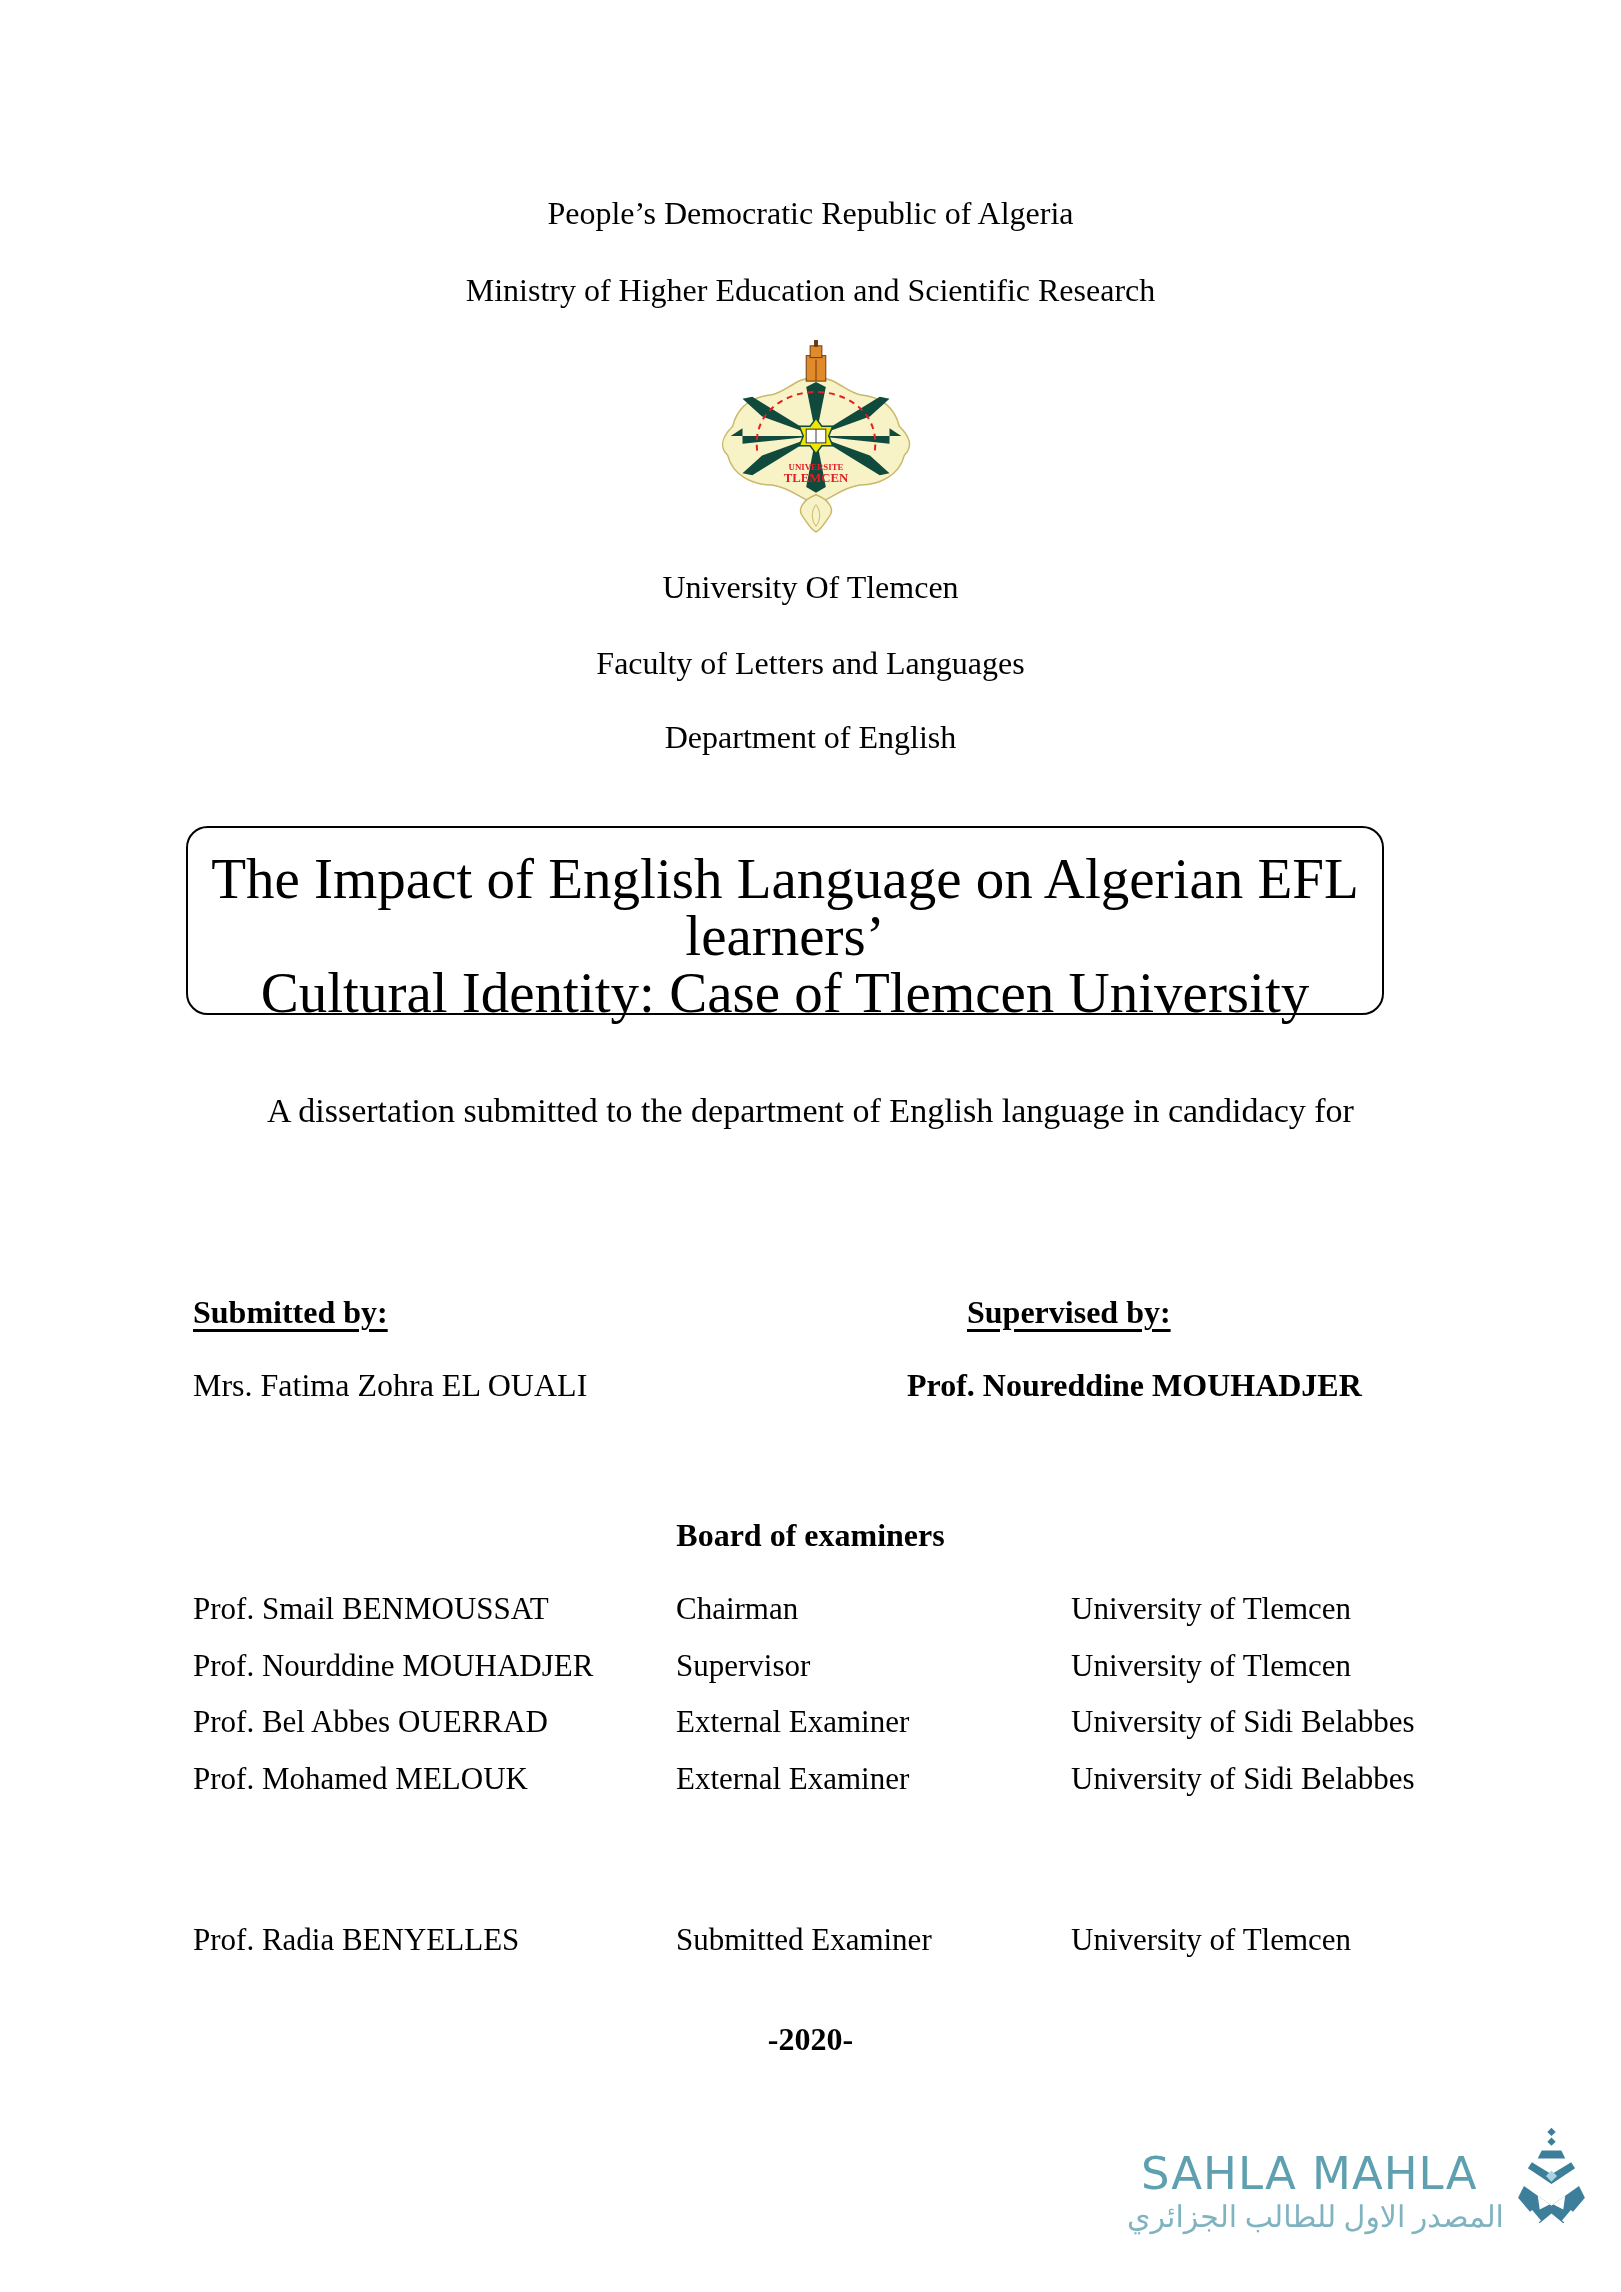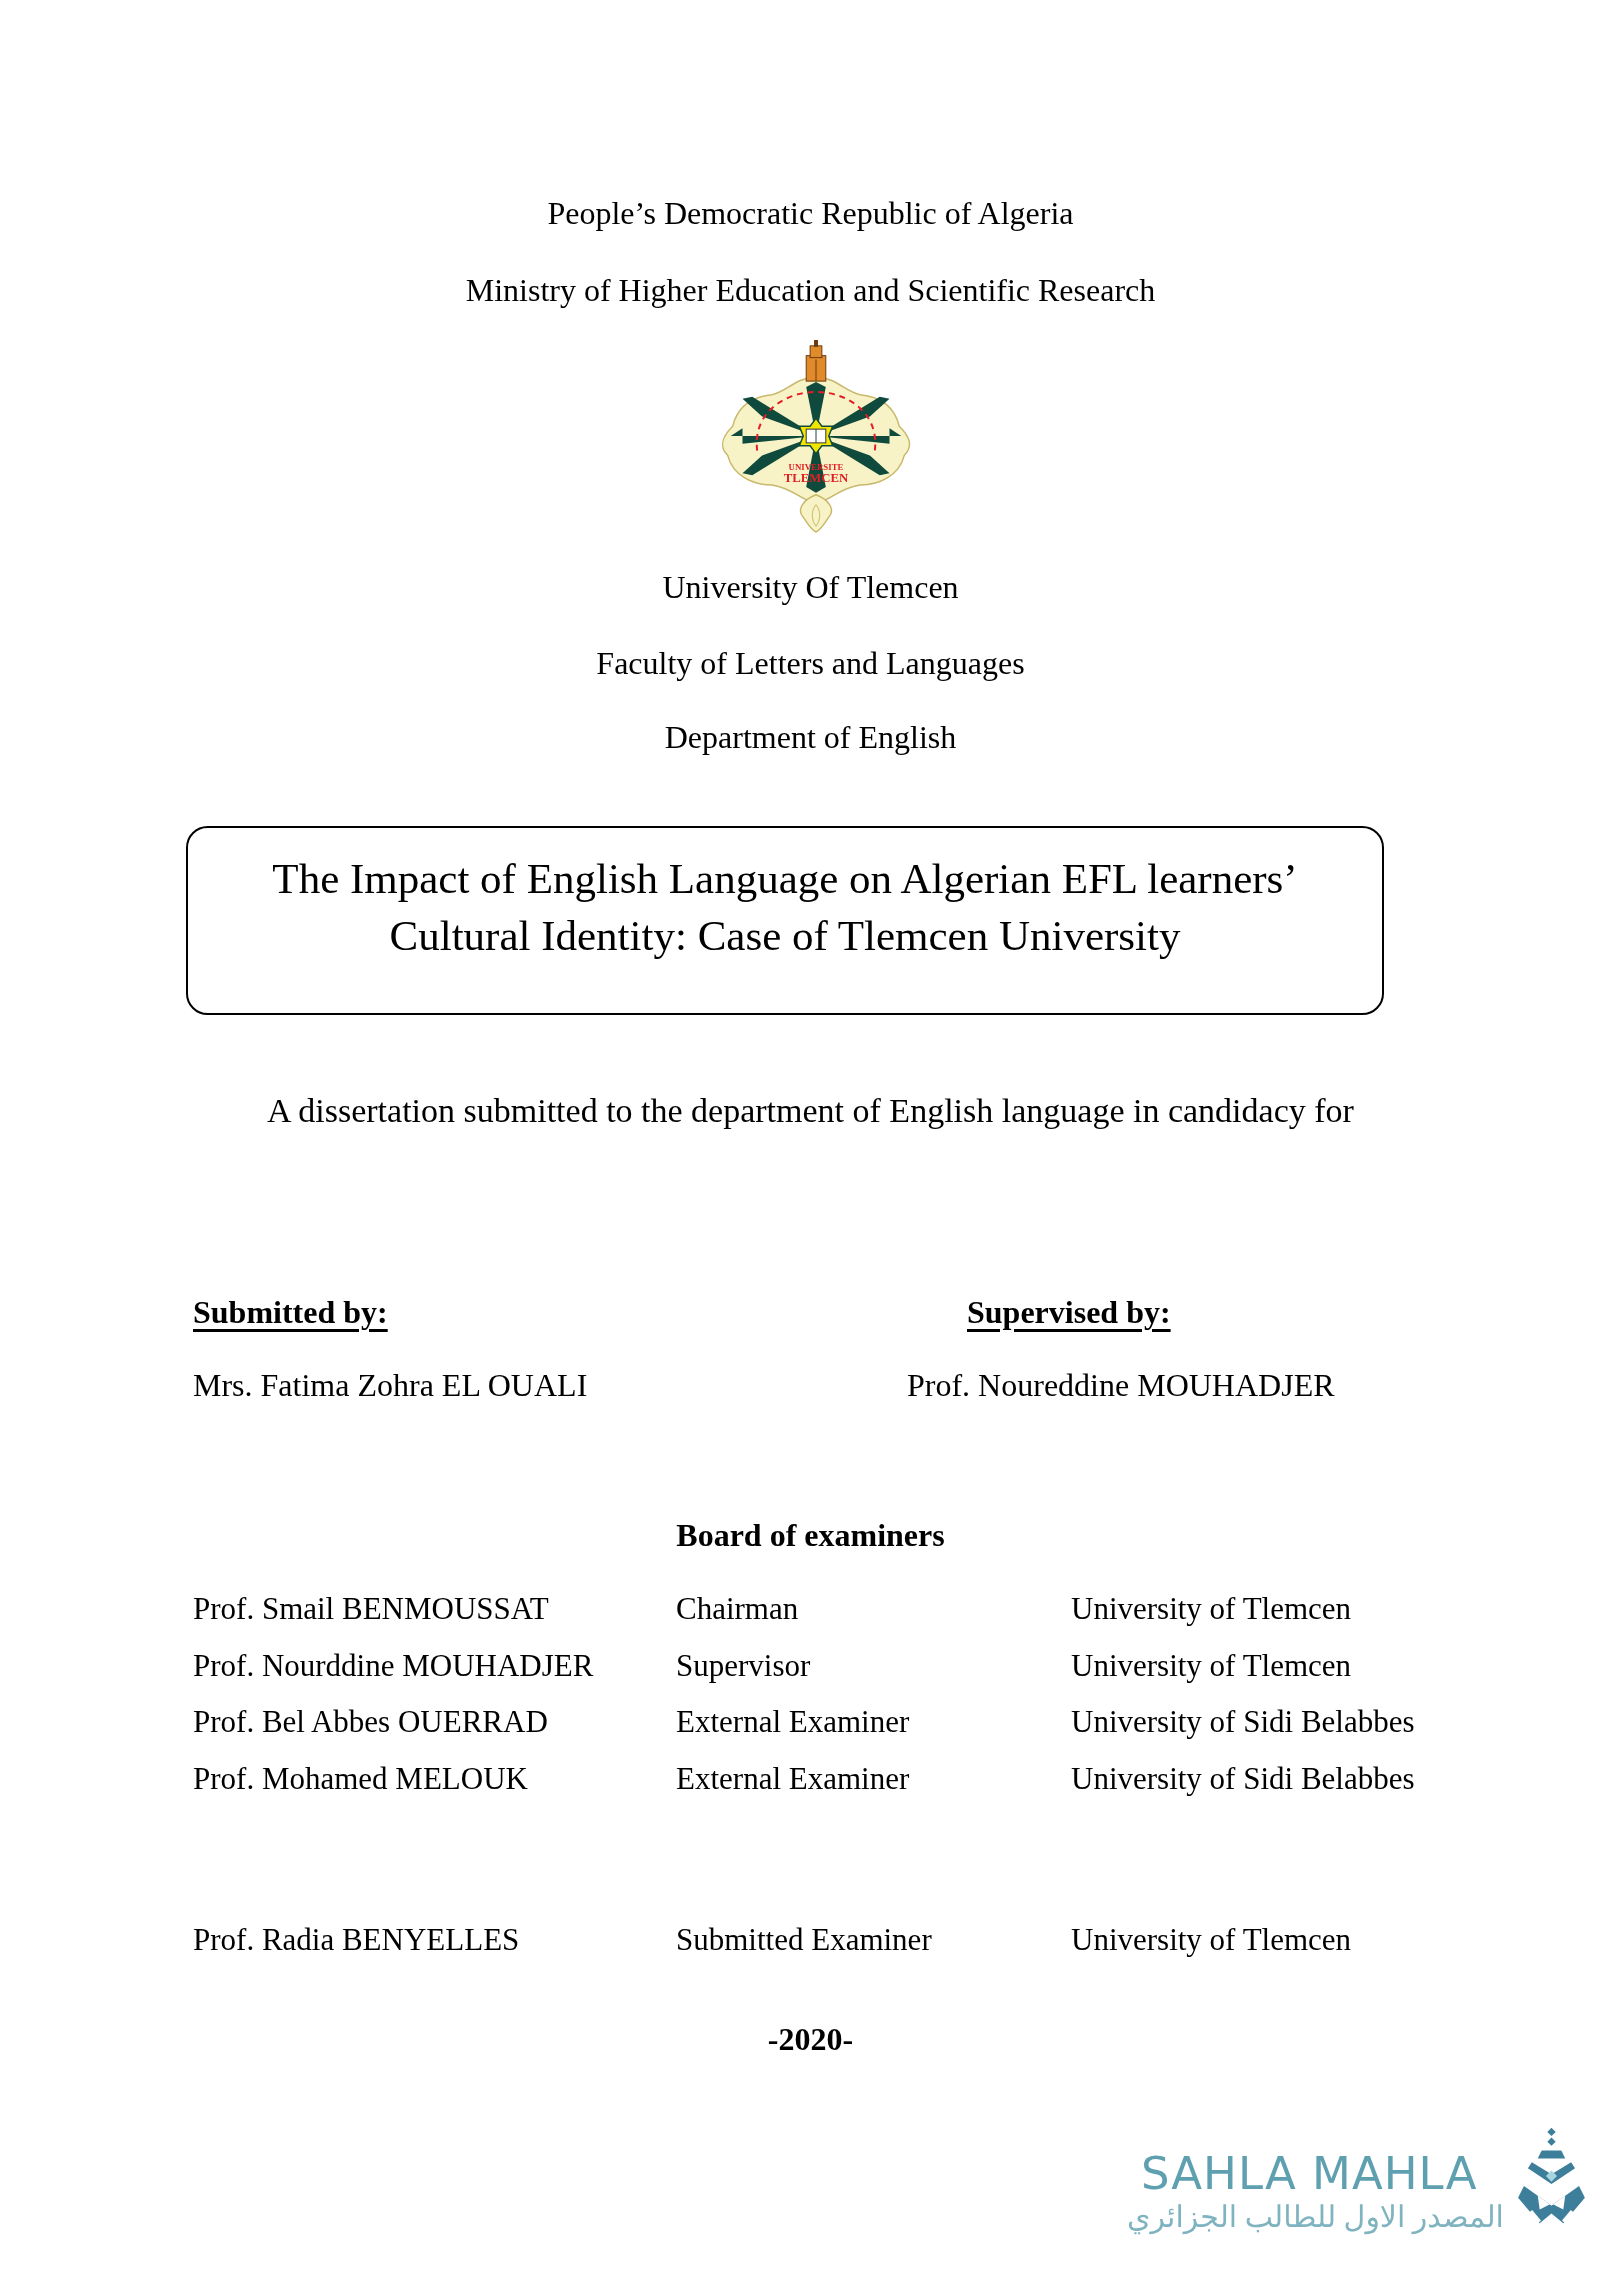--- a/index.html
+++ b/index.html
@@ -4,21 +4,21 @@
 <style>
   html, body { margin:0; padding:0; background:#ffffff; }
   body { width:1621px; height:2293px; position:relative; overflow:hidden;
          font-family:"Liberation Serif", "DejaVu Serif", serif; color:#000; }
   .abs { position:absolute; }
   .center { left:0; width:1621px; text-align:center; }
   .hdr { font-size:32px; line-height:39px; }
   .title-box { left:186px; top:826px; width:1198px; height:189px;
                border:2px solid #000; border-radius:21.6px; box-sizing:border-box; }
   .title-text { position:absolute; left:0; top:21.6px; width:100%; text-align:center;
-                font-size:43px; line-height:57px; }
+                font-size:57px; line-height:57px; }
   .diss { font-size:34px; line-height:53px; }
   .label-u { font-size:32px; font-weight:bold; text-decoration:underline; text-decoration-thickness:2.9px; text-underline-offset:5.9px; }
   .name { font-size:32px; }
   .board-h { font-size:32px; font-weight:bold;text-align:center; }
   .row { left:193px; width:1274px; height:39px; font-size:31px; }
   .row span { position:absolute; top:0; white-space:nowrap; }
   .c1 { left:0; } .c2 { left:483px; } .c3 { left:878px; }
   .year { font-size:32px; font-weight:bold; }
   .wm-text { font-family:"DejaVu Sans", "Liberation Sans", sans-serif; font-size:45px;
              letter-spacing:1px; color:#5fa0b0; font-weight:normal; white-space:nowrap; }
@@ -77,21 +77,21 @@
   </div>
 </div>
 
 <div class="abs center diss" style="top:1084px;">
   <div>A dissertation submitted to the department of English language in candidacy for</div>
 </div>
 
 <div class="abs label-u" style="left:193px; top:1294px;">Submitted by:</div>
 <div class="abs label-u" style="left:967px; top:1294px;">Supervised by:</div>
 <div class="abs name" style="left:193px; top:1367px;">Mrs. Fatima Zohra EL OUALI</div>
-<div class="abs name" style="left:907px; top:1367px;">Prof. Noureddine MOUHADJER</div>
+<div class="abs name" style="left:907px; top:1367px;font-weight:bold;">Prof. Noureddine MOUHADJER</div>
 
 <div class="abs center board-h" style="top:1517px;">Board of examiners</div>
 
 <div class="abs row" style="top:1591px;">
   <span class="c1">Prof. Smail BENMOUSSAT</span>
   <span class="c2">Chairman</span>
   <span class="c3">University of Tlemcen</span>
 </div>
 <div class="abs row" style="top:1648px;">
   <span class="c1">Prof. Nourddine MOUHADJER</span>

